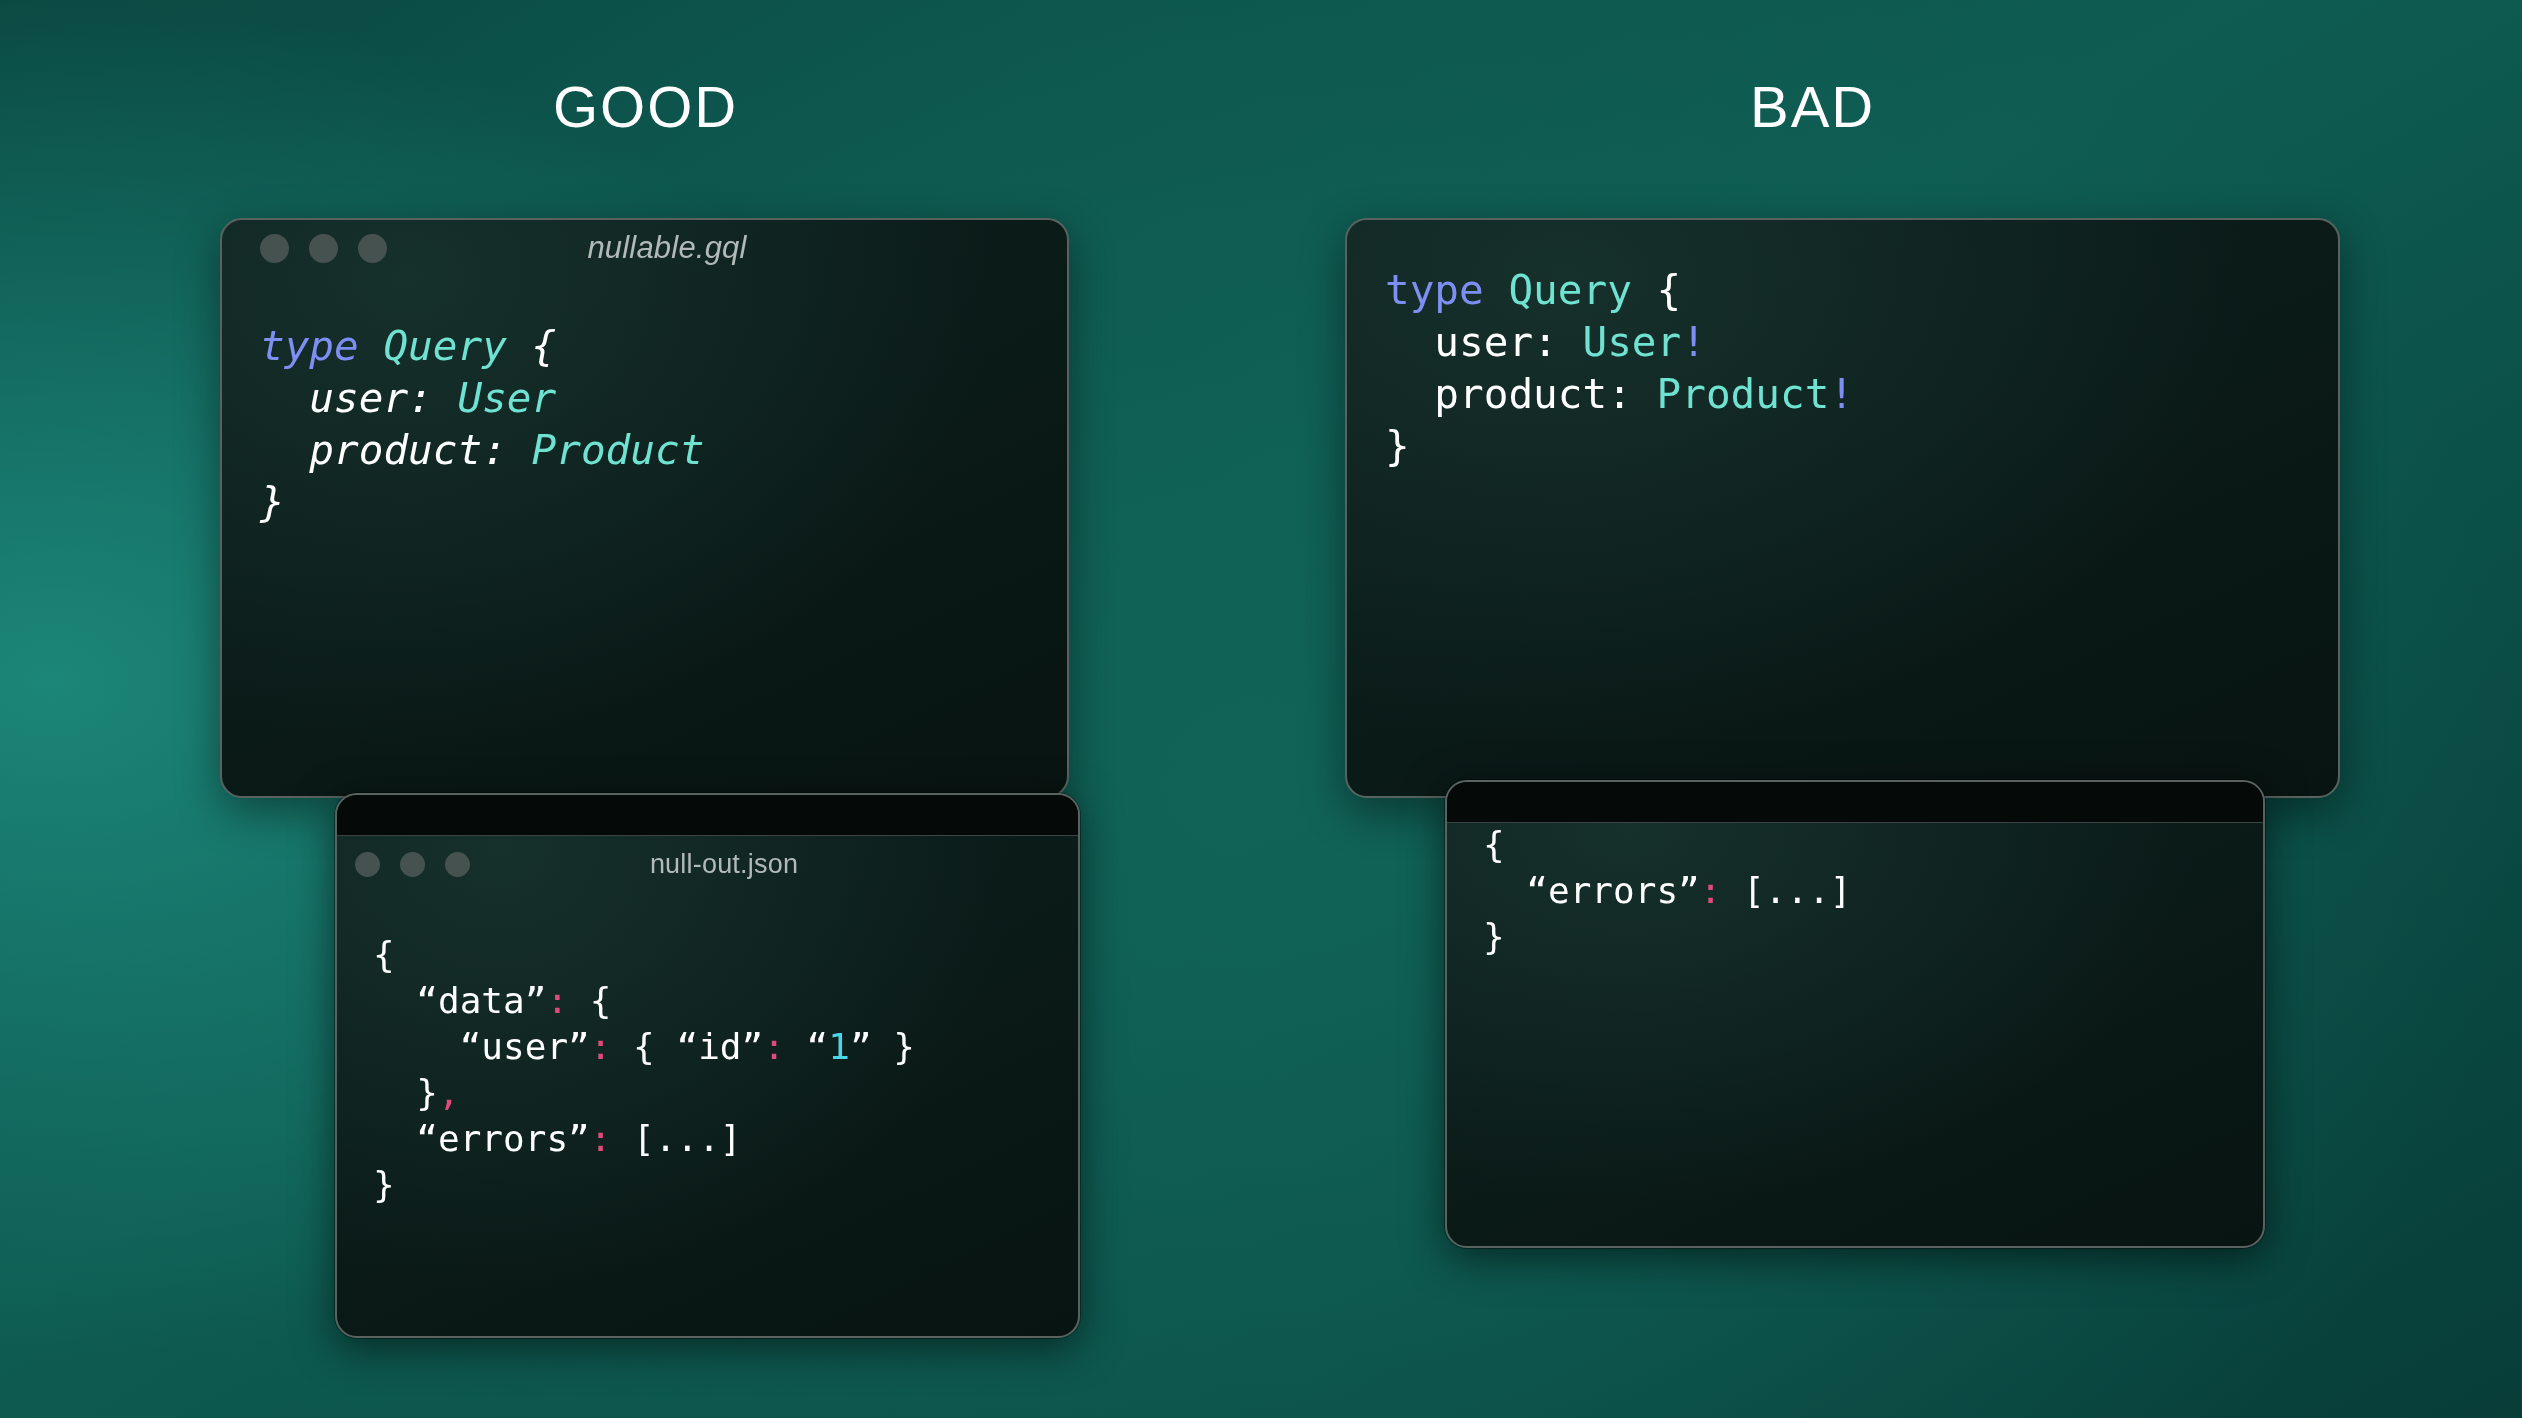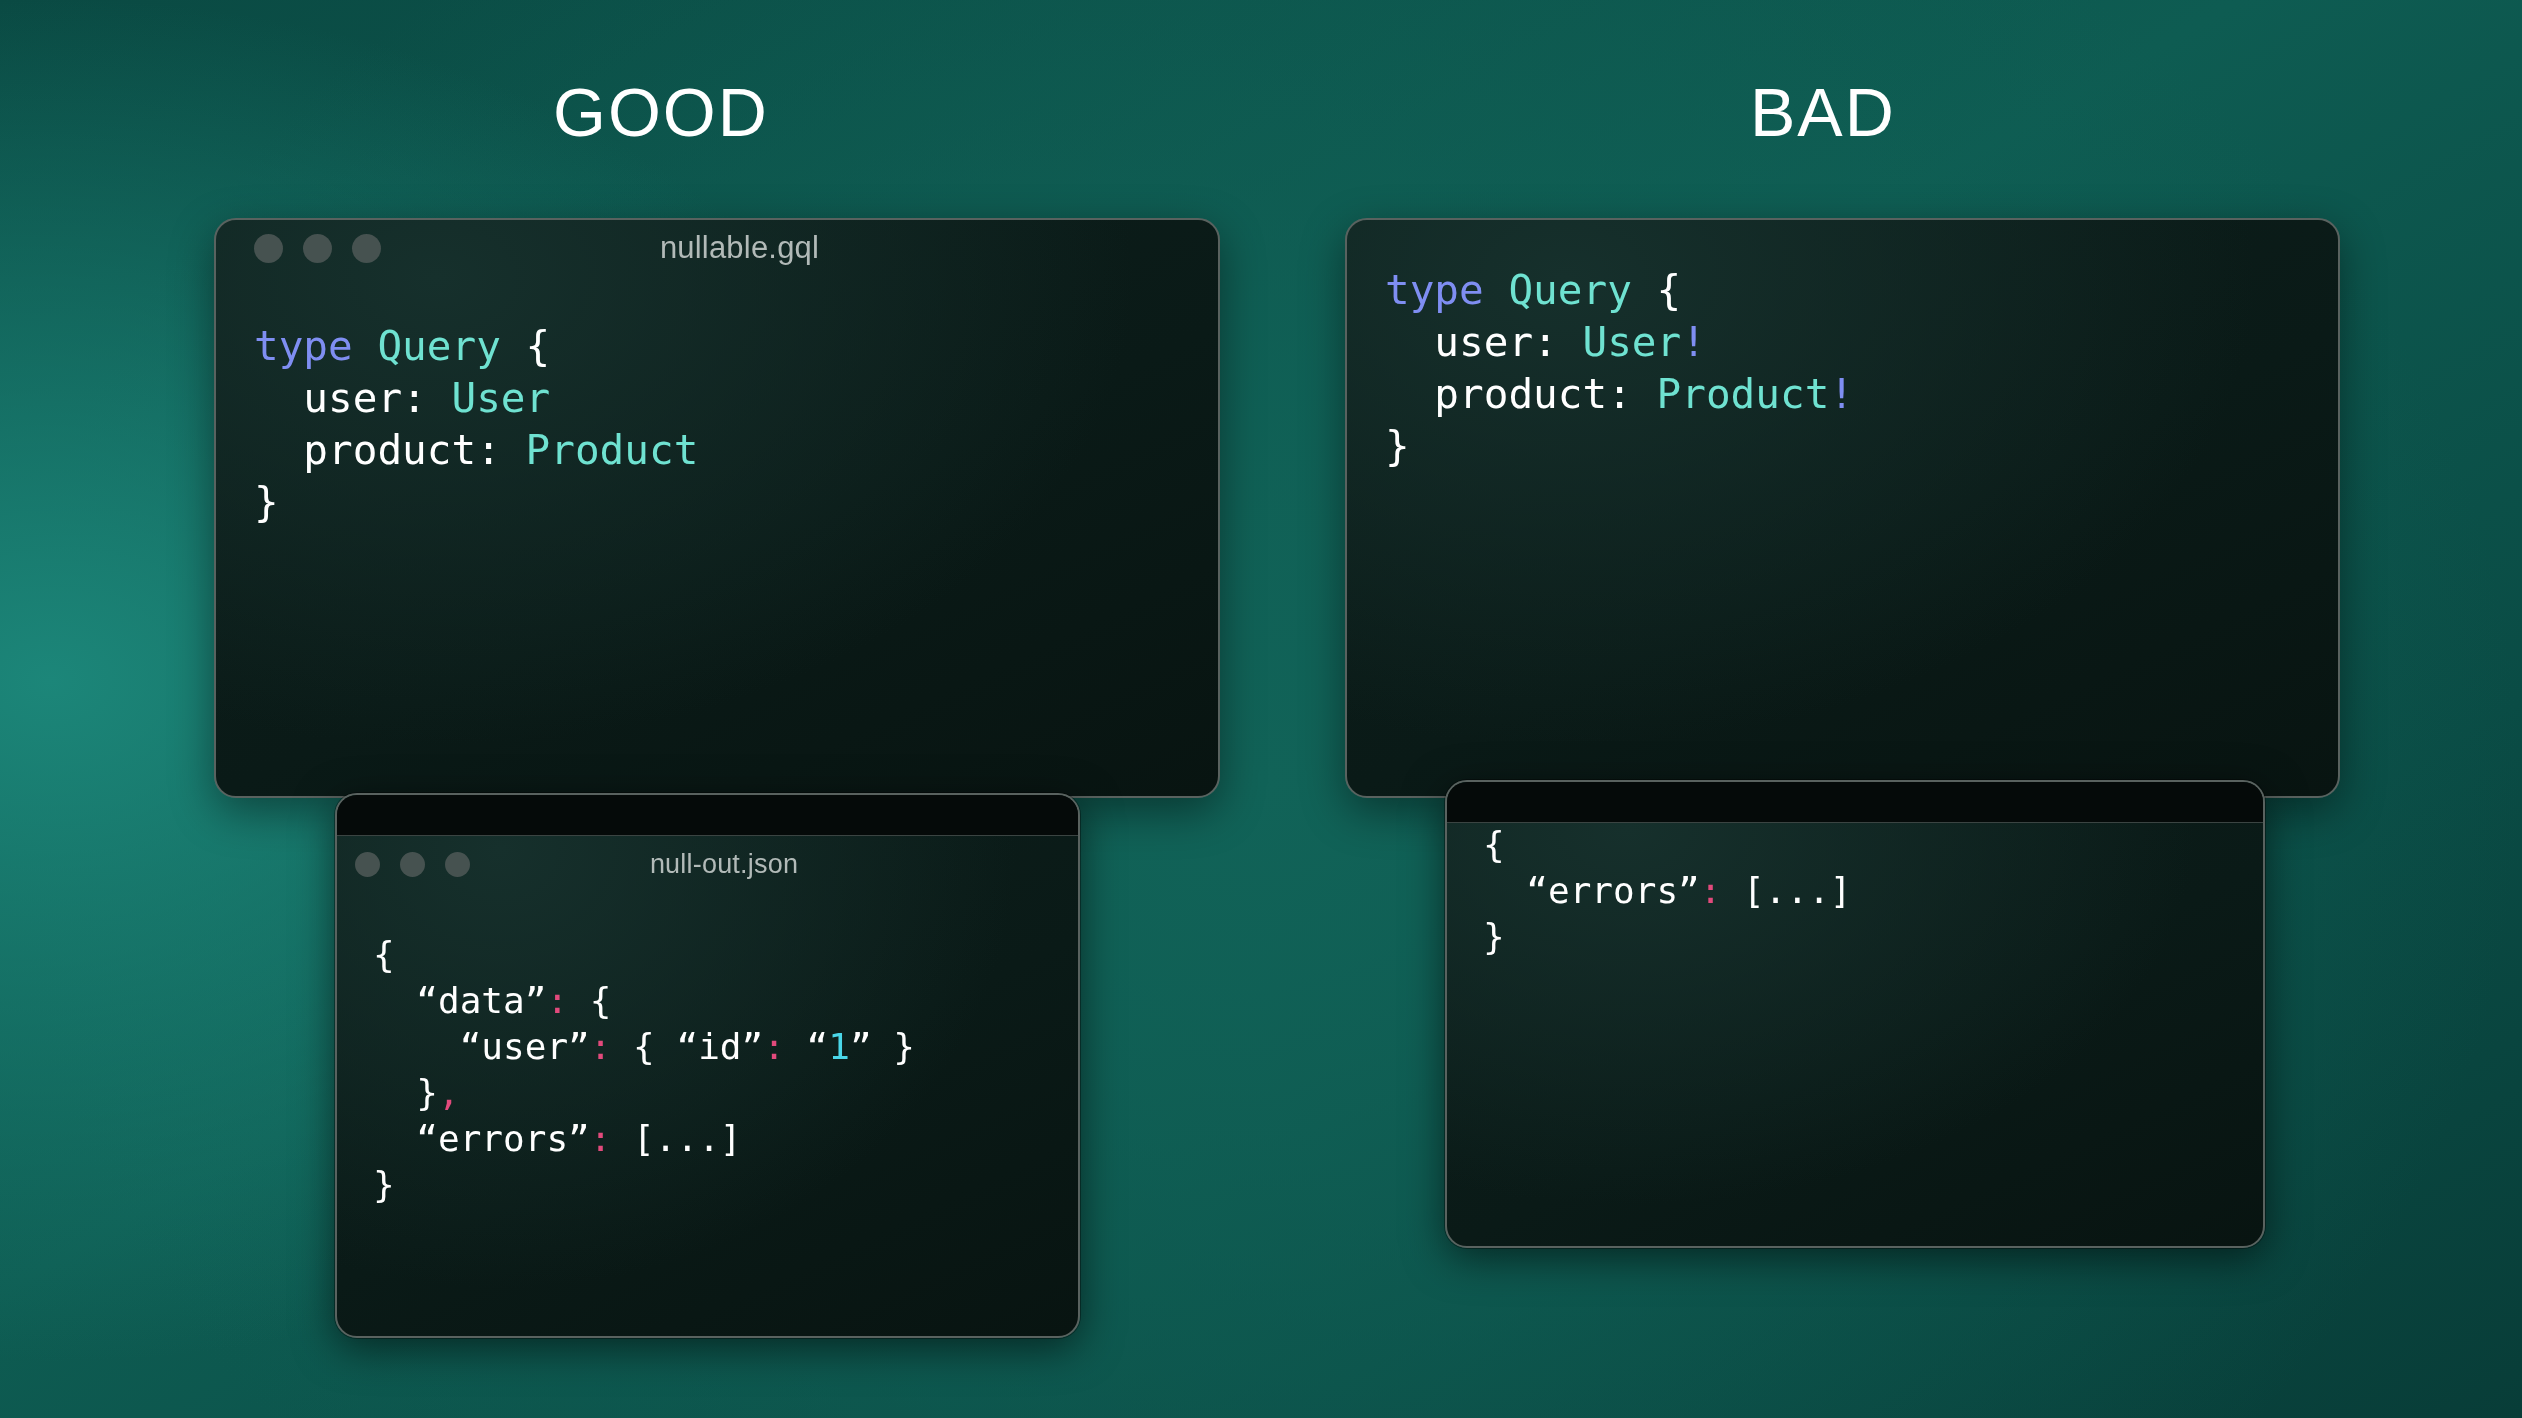--- a/index.html
+++ b/index.html
@@ -18,21 +18,21 @@
       radial-gradient(ellipse 1800px 1500px at 50% 55%, #116358 0%, rgba(17,99,88,0) 70%),
       linear-gradient(150deg, #0a4a43 0%, #0e5c52 45%, #0a4c45 75%, #083d38 100%);
   }
 
   
   .heading {
     position: absolute;
     color: #ffffff;
     font-family: "Liberation Sans", sans-serif;
     font-weight: 300;
-    font-size: 68px;
+    font-size: 58px;
     letter-spacing: 2px;
     line-height: 1;
     white-space: nowrap;
   }
   #heading-good { left: 553px; top: 78px; }
   #heading-bad  { left: 1750px; top: 78px; }
 
   
   .window {
     position: absolute;
@@ -110,21 +110,21 @@
   }
 
   
   .kw   { color: #7f8ef2; }   
   .ty   { color: #6fe2d1; }   
   .val  { color: #4ad6e8; }   
   .pun  { color: #e24a7c; }   
   .pl   { color: #ffffff; }
 
   
-  #win-gql-good  { left: 214px;  top: 218px;  width: 1006px;  height: 580px; }
+  #win-gql-good  { left: 220px;  top: 218px;  width: 849px;  height: 580px; font-style: italic; }
   #win-json-good { left: 335px;  top: 793px;  width: 745px;  height: 545px; }
   #win-gql-bad   { left: 1345px; top: 218px;  width: 995px;  height: 580px; }
   #win-json-bad  { left: 1445px; top: 780px;  width: 820px;  height: 468px; }
 </style>
 </head>
 <body>
 
 <div id="stage">
 
   <div class="heading" id="heading-good">GOOD</div>

